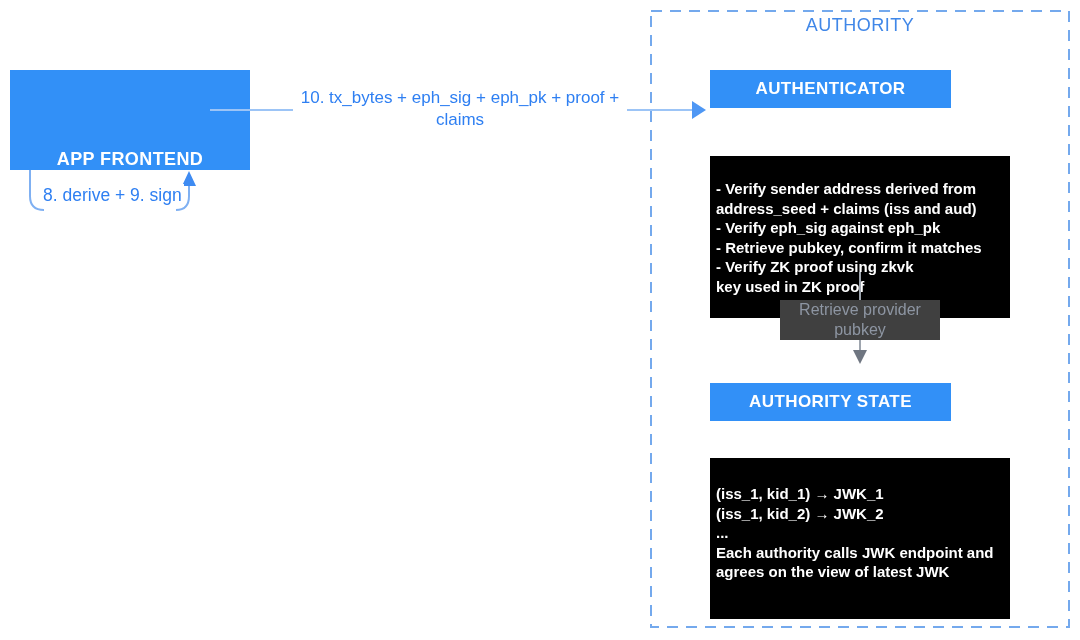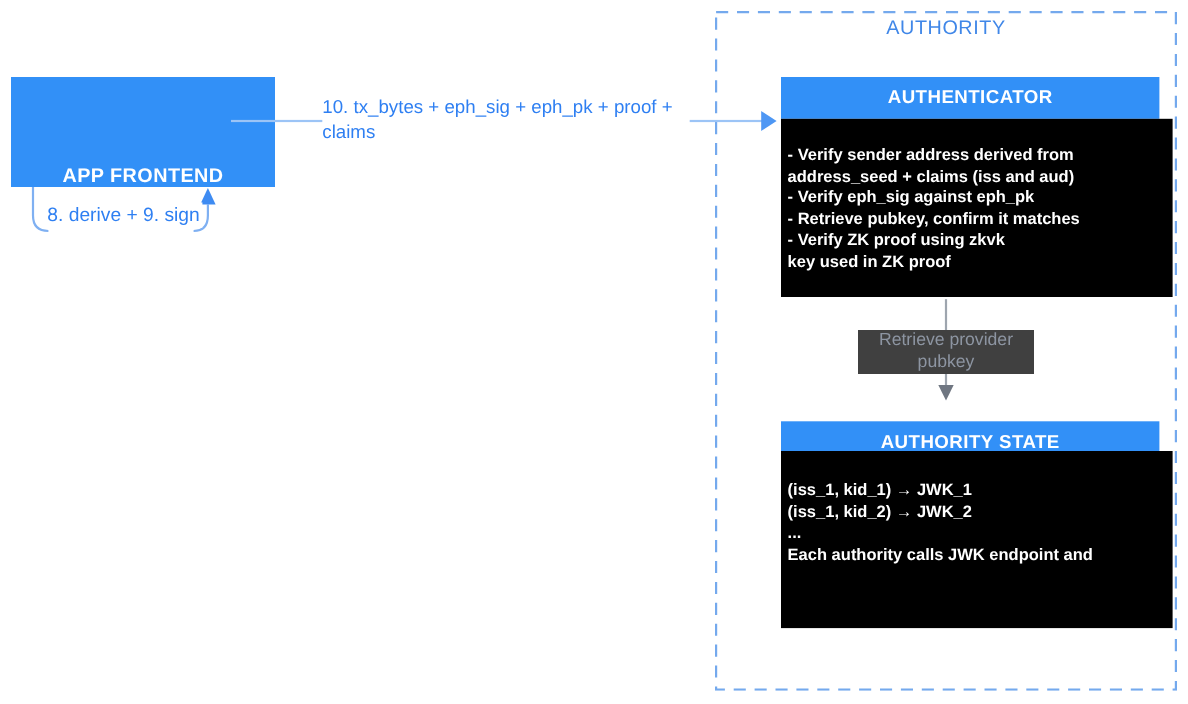--- a/index.html
+++ b/index.html
@@ -42,54 +42,56 @@
   
   .tx-line { left: 210px; top: 109px; width: 484px; height: 2px; background: var(--arrow-line-blue, #9CC4F6); }
   .tx-head {
     left: 692px; top: 101px; width: 0; height: 0;
     border-top: 9px solid transparent;
     border-bottom: 9px solid transparent;
     border-left: 14px solid var(--arrowhead-blue, #4E97F4);
   }
   .tx-label {
     left: 293px; top: 87px; width: 334px;
+    text-align: center;
     font-size: 17px; line-height: 22px;
     color: var(--label-blue, #2E7FF2);
     background: #ffffff;
   }
 
   
   .derive-arrow { left: 18px; top: 160px; width: 190px; height: 70px; }
   .derive-arrow path { fill: none; stroke: var(--curve-line-blue, #7FB0F2); stroke-width: 2; }
   .derive-arrow polygon { fill: var(--curve-arrowhead-blue, #3E8BF2); }
   .derive-label {
     left: 41px; top: 184px;
     font-size: 17.5px; line-height: 23px;
     color: var(--label-blue, #2E7FF2);
     background: #ffffff;
     padding: 0 2px;
     white-space: nowrap;
   }
 
   
   .node-header {
-    left: 710px; width: 344px; height: 38px;
+    left: 710px; width: 241px; height: 38px;
     background: var(--accent-blue, #3290F7);
     color: var(--box-text-white, #ffffff);
     display: flex; align-items: center; justify-content: center;
     font-size: 17px; font-weight: 600; letter-spacing: 0.4px;
   }
   .node-body {
-    left: 710px; width: 356px; height: 162px;
+    left: 710px; width: 300px; height: 162px;
     background: var(--box-black, #000000);
     color: var(--box-text-white, #ffffff);
     font-size: 15px; font-weight: 700; line-height: 19.5px;
     padding: 23px 4px 0 6px;
     box-sizing: border-box;
     white-space: nowrap;
+    margin-top: 48px;
   }
   .authenticator-header { top: 70px; }
   .authenticator-body   { top: 108px; }
   .state-header { top: 383px; }
   .state-body   { top: 410px; height: 161px; padding-top: 26px; }
 
   
   .retrieve-line { left: 859px; top: 272px; width: 2px; height: 78px; background: var(--gray-line, #9EA5AE); }
   .retrieve-head {
     left: 853px; top: 350px; width: 0; height: 0;
@@ -153,15 +155,16 @@
     </div>
 
   <div class="abs node-header state-header">
     <span>AUTHORITY STATE</span>
   </div>
   <div class="abs node-body state-body">
       <div>(iss_1, kid_1) → JWK_1</div>
       <div>(iss_1, kid_2) → JWK_2</div>
       <div>...</div>
       <div>Each authority calls JWK endpoint and</div>
+      <div>agrees on the view of latest JWK</div>
     </div>
 
 </div>
 
 </body></html>

